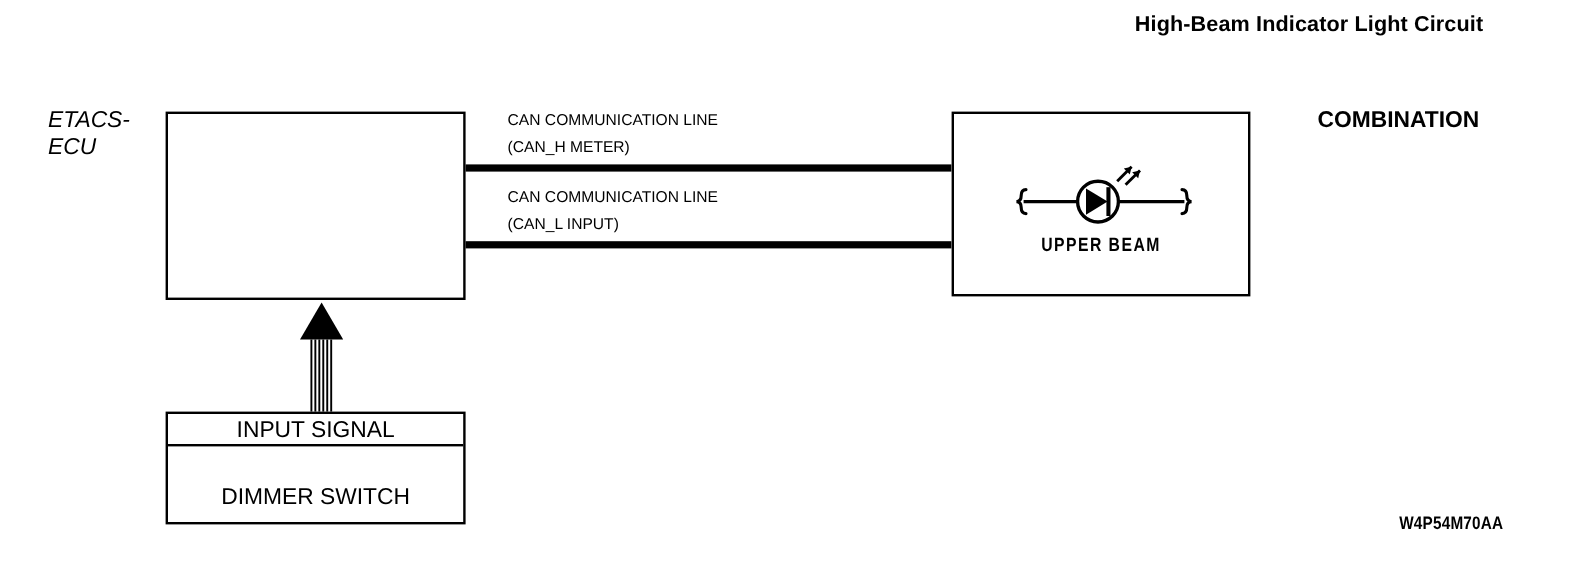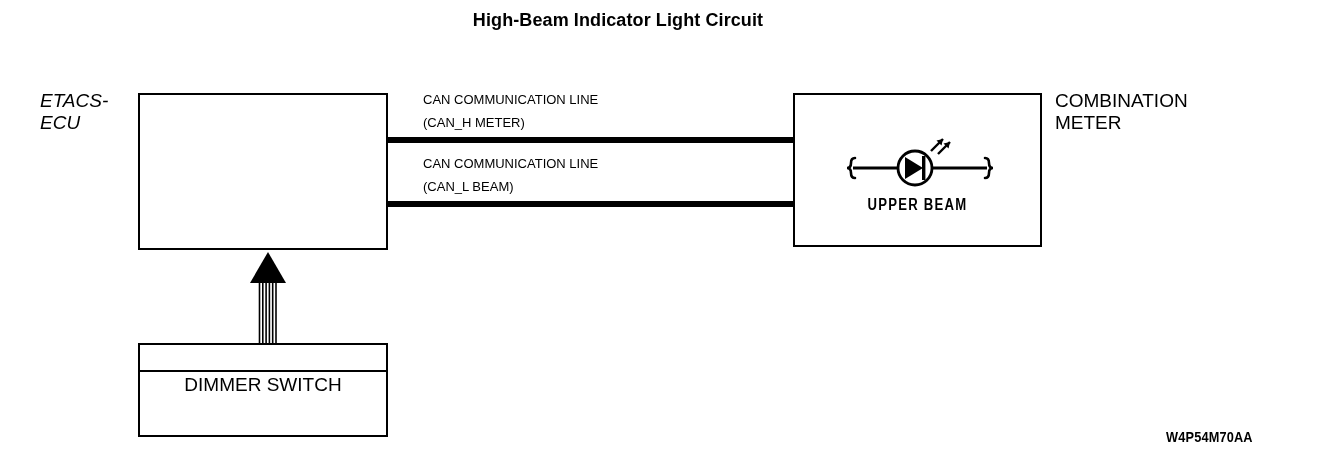--- a/index.html
+++ b/index.html
@@ -18,21 +18,21 @@
     background: #ffffff;
     overflow: hidden;
   }
   .abs { position: absolute; }
 
   
   #title {
     left: 0;
     top: 10px;
     width: 1236px;
-    text-align: center;
+    text-align: right;
     font-size: 18px;
     font-weight: bold;
     letter-spacing: 0.1px;
     white-space: nowrap;
   }
 
   
   .box {
     border: 2px solid #000;
     box-sizing: border-box;
@@ -48,30 +48,30 @@
     left: 140px; top: 370px; width: 246px; height: 2px;
     background: #000;
   }
   .dimmer-row {
     width: 100%;
     text-align: center;
     font-size: 19px;
     white-space: nowrap;
   }
   #input-signal-label { left: 138px; top: 348px; width: 250px; }
-  #dimmer-switch-label { left: 138px; top: 374px; width: 250px; }
+  #dimmer-switch-label { left: 138px; top: 404px; width: 250px; }
 
   
   .side-label {
     font-size: 19px;
     line-height: 22px;
     white-space: nowrap;
   }
   #etacs-label { left: 40px; top: 90px; font-style: italic; }
-  #meter-label { left: 1055px; top: 90px; }
+  #meter-label { left: 1098px; top: 90px; font-weight: bold; }
 
   
   .can-line {
     left: 388px;
     width: 405px;
     height: 6px;
     background: #000;
   }
   #can-h-line { top: 137px; }
   #can-l-line { top: 201px; }
@@ -127,27 +127,26 @@
 
   <div class="abs can-line" id="can-h-line"></div>
   <div class="abs can-line" id="can-l-line"></div>
 
   <div class="abs can-label" id="can-h-label">
     <div>CAN COMMUNICATION LINE</div>
     <div>(CAN_H METER)</div>
   </div>
   <div class="abs can-label" id="can-l-label">
     <div>CAN COMMUNICATION LINE</div>
-    <div>(CAN_L BEAM)</div>
+    <div>(CAN_L INPUT)</div>
   </div>
 
   <div class="abs box" id="meter-box"></div>
   <div class="abs side-label" id="meter-label">
     <div>COMBINATION</div>
-    <div>METER</div>
   </div>
 
   <svg class="abs" id="lamp-symbol" viewBox="0 0 150 56">
 
     <path d="M10 24 q-4 0 -4 5 q0 5 -4 5 q4 0 4 5 q0 5 4 5" fill="none" stroke="#000" stroke-width="2.6" stroke-linecap="round"></path>
 
     <path d="M140 24 q4 0 4 5 q0 5 4 5 q-4 0 -4 5 q0 5 -4 5" fill="none" stroke="#000" stroke-width="2.6" stroke-linecap="round"></path>
 
     <line x1="8" y1="34" x2="142" y2="34" stroke="#000" stroke-width="2.8"></line>
 
@@ -173,17 +172,18 @@
       <line x1="22.8" y1="33" x2="22.8" y2="95"></line>
       <line x1="26.1" y1="33" x2="26.1" y2="95"></line>
       <line x1="29.4" y1="33" x2="29.4" y2="95"></line>
       <line x1="32.7" y1="33" x2="32.7" y2="95"></line>
       <line x1="36.0" y1="33" x2="36.0" y2="95"></line>
     </g>
   </svg>
 
   <div class="abs box" id="dimmer-box"></div>
   <div class="abs" id="dimmer-divider"></div>
+  <div class="abs dimmer-row" id="input-signal-label">INPUT SIGNAL</div>
   <div class="abs dimmer-row" id="dimmer-switch-label">DIMMER SWITCH</div>
 
   <div class="abs" id="doc-code">W4P54M70AA</div>
 
 </div>
 
 </body></html>

